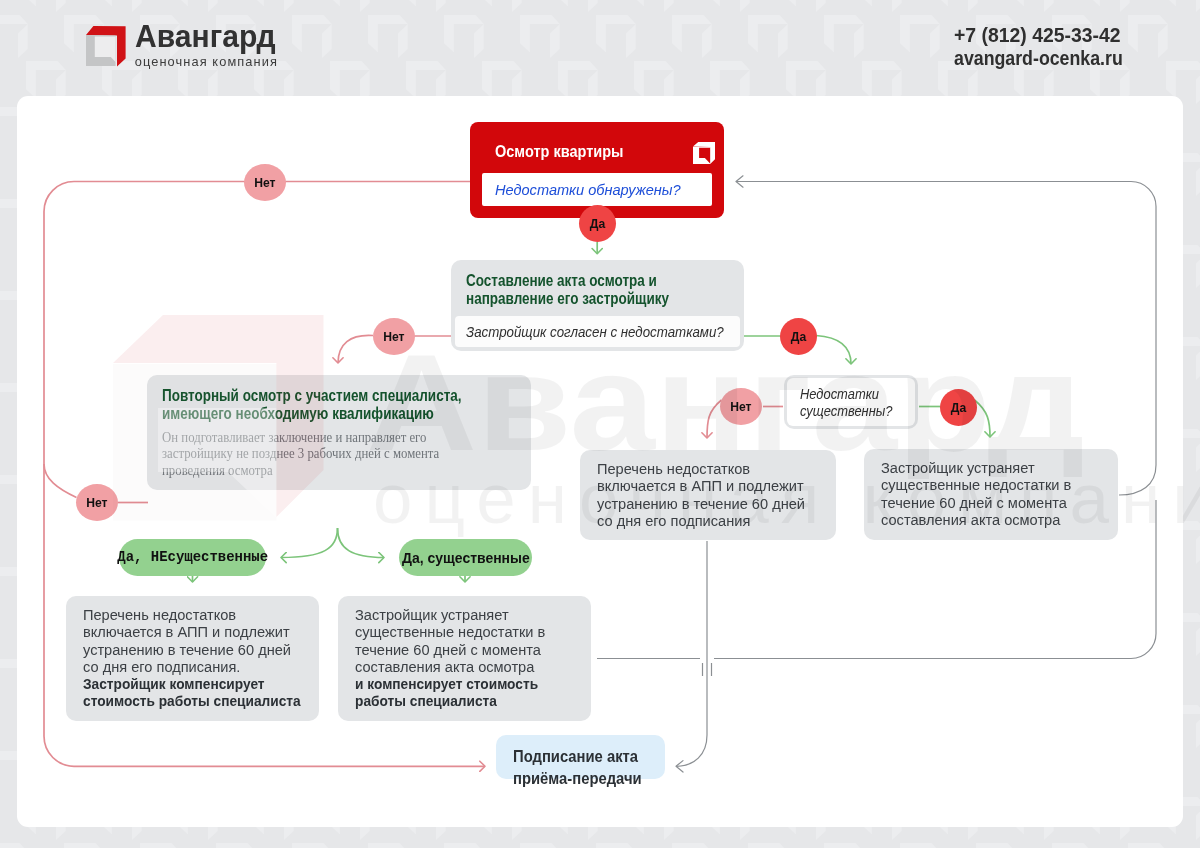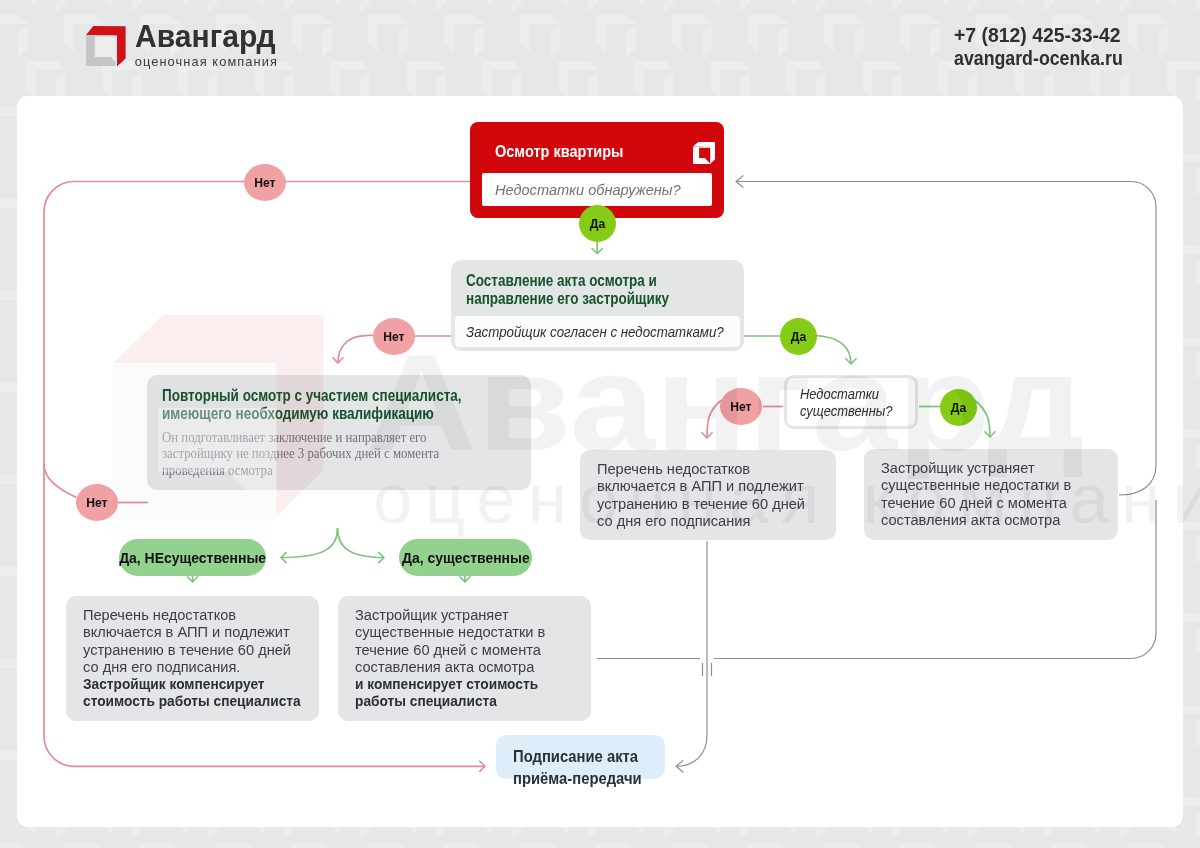--- a/index.html
+++ b/index.html
@@ -26,21 +26,21 @@
   
   #wm{position:absolute;left:0;top:0;pointer-events:none;}
   
   #links{position:absolute;left:0;top:0;pointer-events:none;}
   
   .node{position:absolute;box-sizing:border-box;}
   .redbox{background:#d2070b;border-radius:8px;padding:12px;}
   .redbox .rb-head{position:relative;padding:9px 14px 12.5px 13px;}
   .redbox .rb-title{color:#fff;font-weight:700;font-size:16px;line-height:17px;}
   .redbox .rb-title .ln{transform:scaleX(0.907);}
-  .redbox .q{background:#fff;color:#737373;font-style:italic;font-size:15.5px;padding:8px 14px 7.5px 13px;
+  .redbox .q{background:#fff;color:#1d4ed8;font-style:italic;font-size:15.5px;padding:8px 14px 7.5px 13px;
              border-radius:2px;line-height:18px;}
   .redbox .q .ln{transform:scaleX(0.94);}
   .greybox{background:#e3e5e7;border-radius:10px;padding:4px;}
   .greybox .gb-head{padding:7.5px 13px 7.7px 10.6px;}
   .greybox .gb-title{color:#14532d;font-weight:700;font-size:16px;line-height:18.3px;}
   .greybox .gb-title .ln{transform:scaleX(0.843);}
   .greybox .gb-desc{color:#70757a;font-size:15px;line-height:16.3px;padding-top:6px;font-family:Liberation Serif, serif;}
   .greybox .gb-desc .ln{transform:scaleX(0.853);}
   .greybox .q{background:#fcfcfc;color:#2f2f2f;font-style:italic;font-size:15.5px;padding:7.3px 13px 5.6px 10.6px;
               border-radius:4px;line-height:18px;}
@@ -52,21 +52,21 @@
   .qbox .q{background:#fff;color:#2f2f2f;font-style:italic;font-size:14.5px;line-height:16.2px;
            padding:8px 13px 7.5px 13px;border-radius:6px;}
   .qbox .q .ln{transform:scaleX(0.89);}
   .bluebox{background:#ddeefa;border-radius:10px;color:#2b3035;font-weight:700;font-size:16px;
            line-height:21.8px;padding:11px 17px;}
   .bluebox .ln{transform:scaleX(0.925);}
   .badge{position:absolute;display:flex;align-items:center;justify-content:center;
          font-weight:700;font-size:13.5px;color:#111;box-sizing:border-box;line-height:1;}
   .badge span{display:block;transform:scaleX(0.9);}
   .badge.no{background:#f1a0a4;border-radius:50%;}
-  .badge.yes{background:#84cc16;border-radius:50%;}
+  .badge.yes{background:#ef4444;border-radius:50%;}
   .pill{position:absolute;display:flex;align-items:center;justify-content:center;
         background:#93d18f;border-radius:19px;font-weight:700;font-size:15.5px;color:#111;
         box-sizing:border-box;line-height:1;}
   .pill span{display:block;transform:scaleX(0.9);white-space:nowrap;}
 </style>
 </head>
 <body>
 
 <div id="page">
 
@@ -248,21 +248,21 @@
     </div>
   <div class="badge no" style="left:720px;top:388px;width:42px;height:37px;">
       <span>Нет</span>
     </div>
   <div class="badge yes" style="left:940px;top:389px;width:37px;height:37px;">
       <span>Да</span>
     </div>
   <div class="badge no" style="left:76px;top:484px;width:42px;height:37px;">
       <span>Нет</span>
     </div>
-  <div class="pill" style="left:119px;top:539px;width:147px;height:37px;">
+  <div class="pill" style="left:119px;top:539px;width:147px;height:37px;font-family:Liberation Mono, monospace;">
       <span>Да, НЕсущественные</span>
     </div>
   <div class="pill" style="left:399px;top:539px;width:133px;height:37px;">
       <span>Да, существенные</span>
     </div>
 
   <svg id="wm" width="1200" height="848" viewBox="0 0 1200 848" aria-hidden="true">
     <g>
       <path d="M113 363 L163 315 L323.5 315 L323.5 470 L276.4 517 L276.4 363 Z" fill="rgba(205,30,40,0.075)"></path>
       <path d="M113 364 L113 520.5 L276.4 520.5 L276.4 364 Z" fill="rgba(120,90,95,0.022)"></path>

